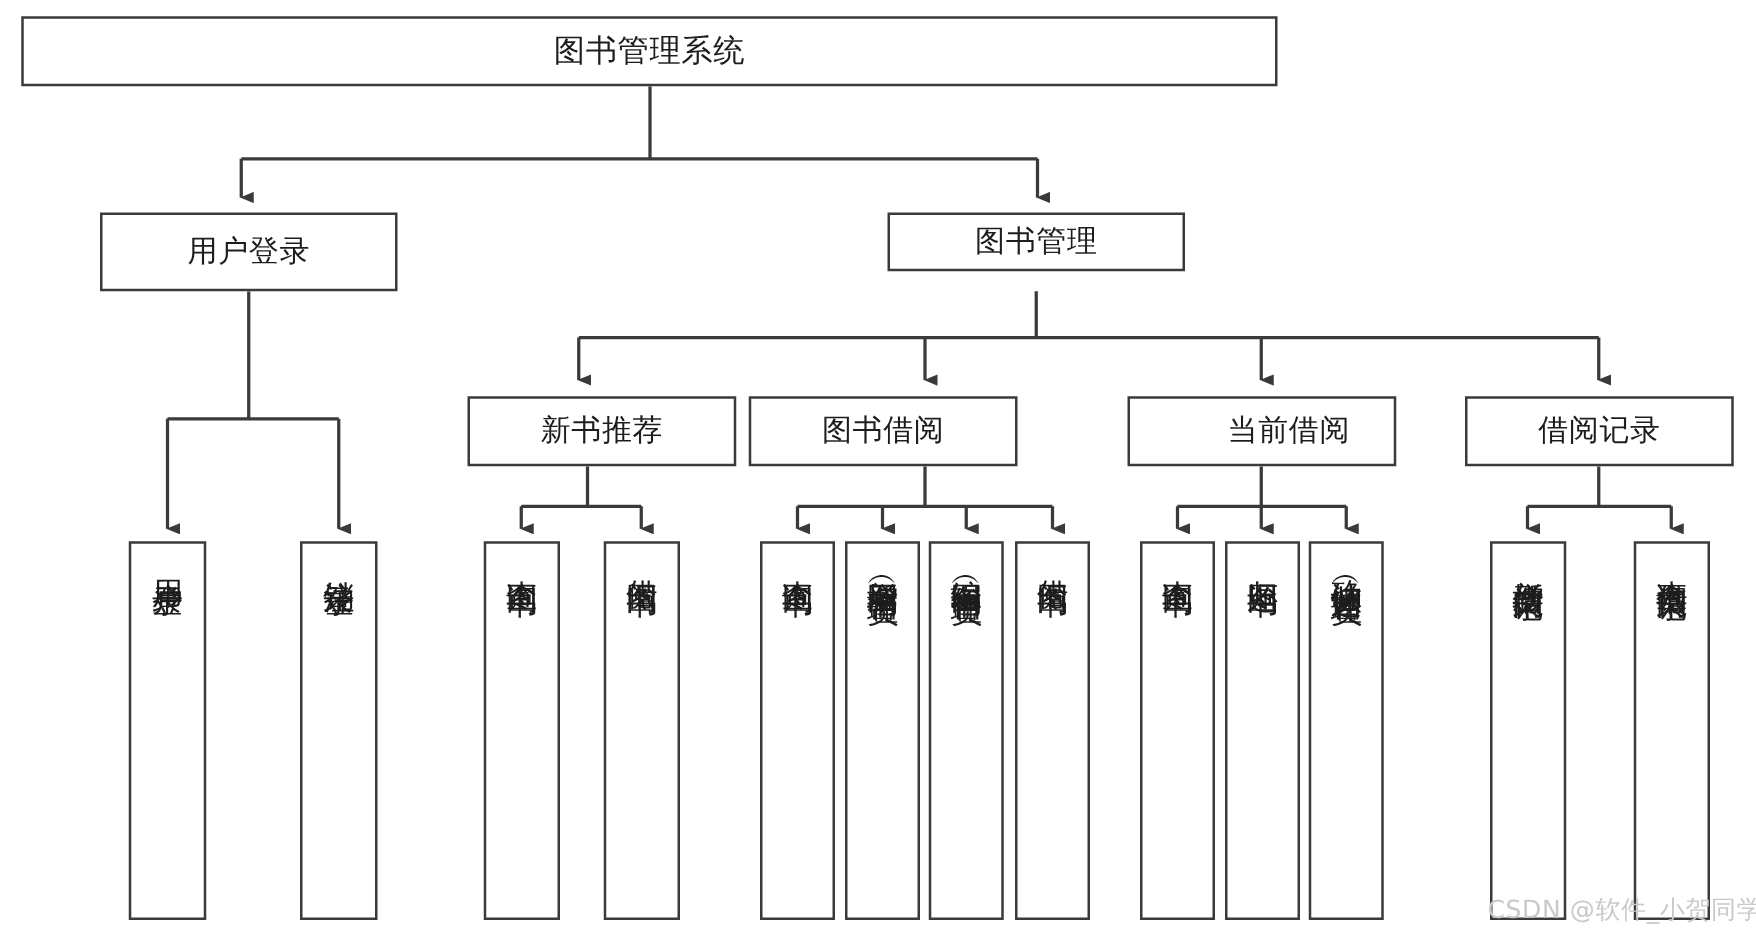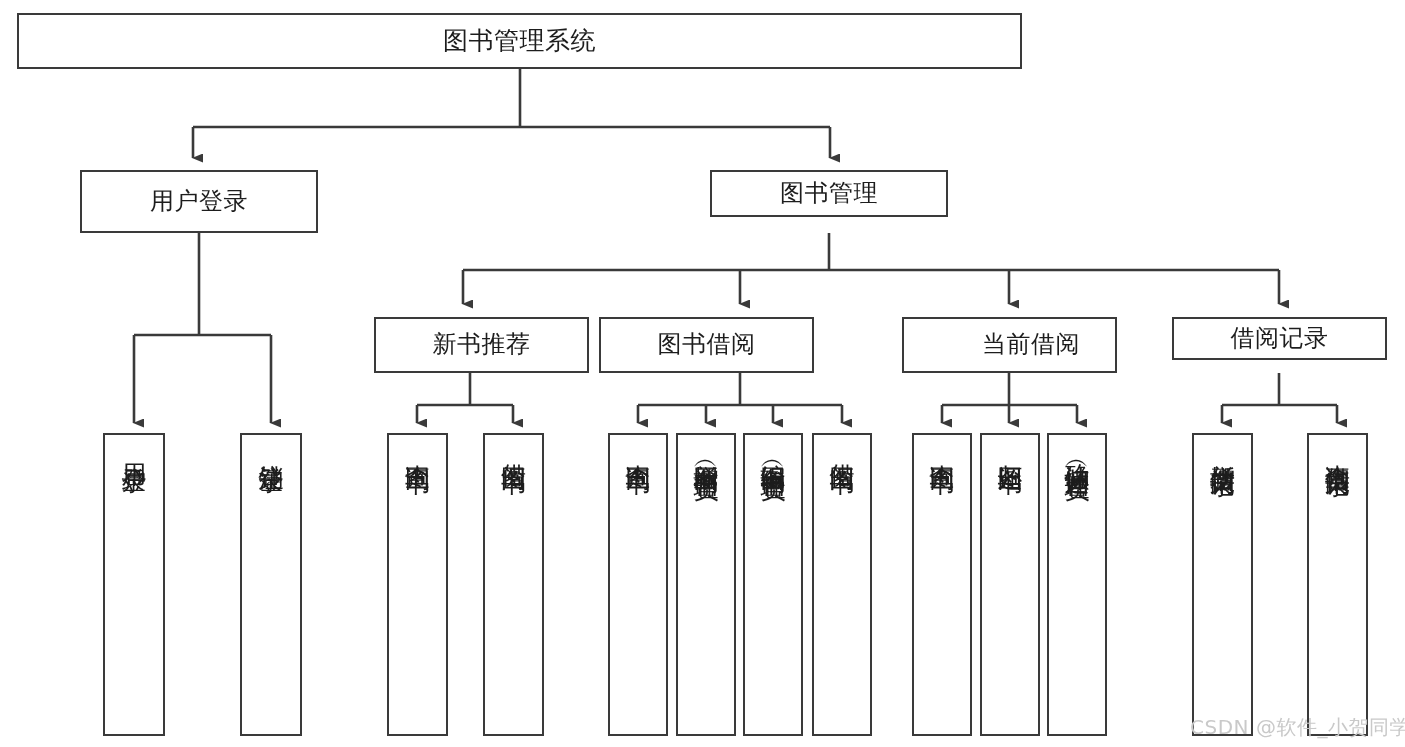--- a/index.html
+++ b/index.html
@@ -141,21 +141,21 @@
 
   <div class="node horiz" style="left:363px; top:317px; width:215px; height:56px;margin-left:11px;">
     <span class="node-label">新书推荐</span>
   </div>
   <div class="node horiz" style="left:599px; top:317px; width:215px; height:56px;">
     <span class="node-label">图书借阅</span>
   </div>
   <div class="node horiz" style="left:902px; top:317px; width:215px; height:56px;padding-left:43px;">
     <span class="node-label">当前借阅</span>
   </div>
-  <div class="node horiz" style="left:1172px; top:317px; width:215px; height:43px;">
+  <div class="node horiz" style="left:1172px; top:317px; width:215px; height:56px;">
     <span class="node-label">借阅记录</span>
   </div>
 
   <div class="node vert" style="left:103px; top:433px; width:62px; height:303px;">
     <span class="node-label">用户登录</span>
   </div>
   <div class="node vert" style="left:240px; top:433px; width:62px; height:303px;">
     <span class="node-label">注销登录</span>
   </div>
 

